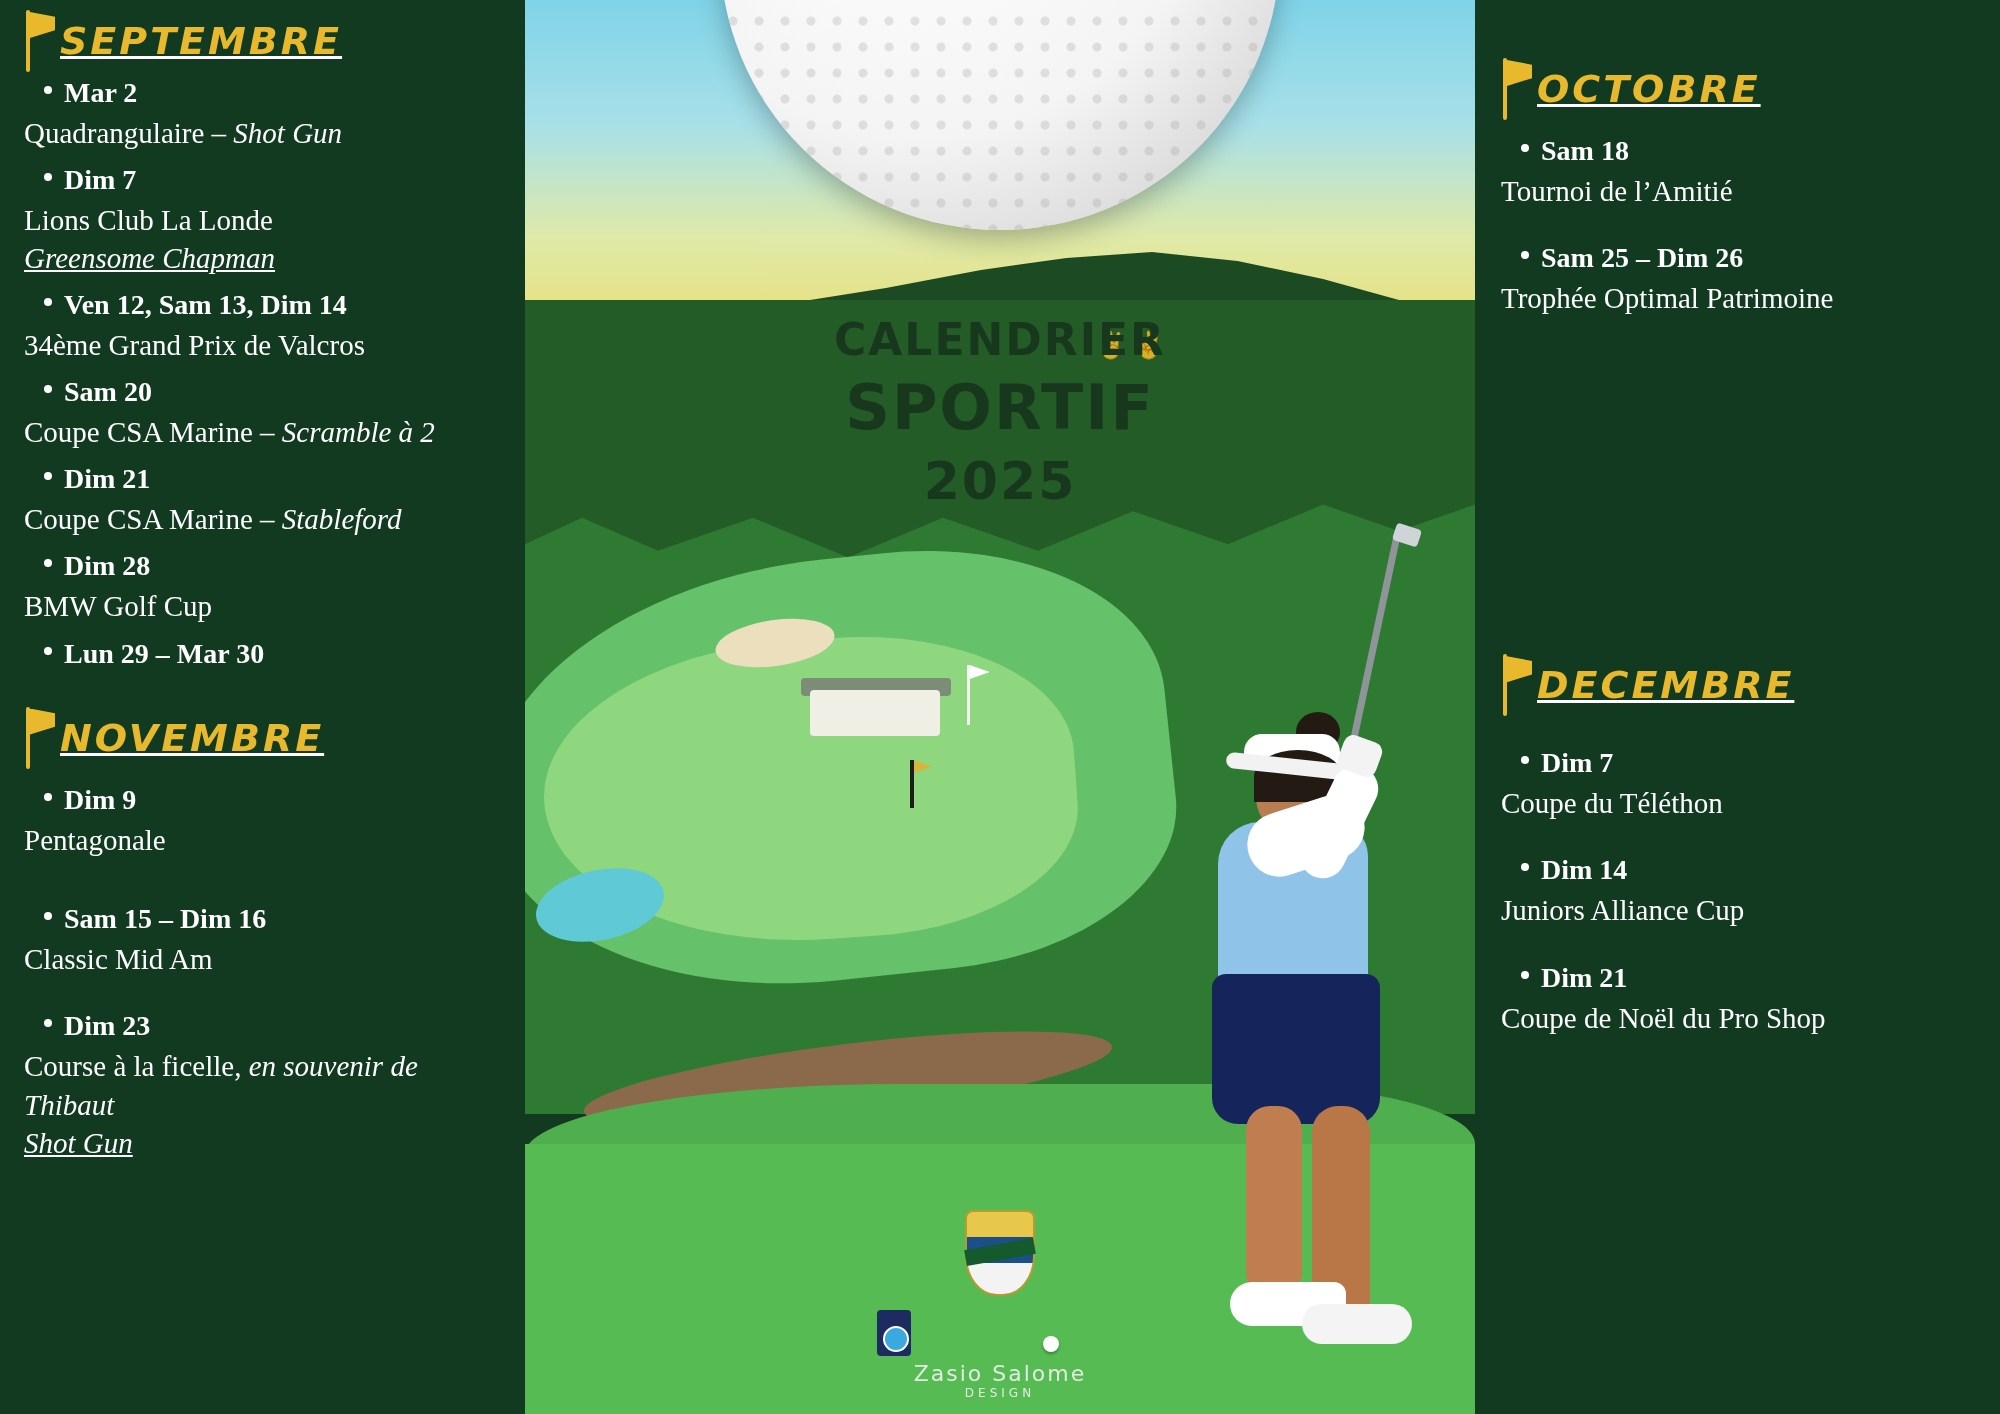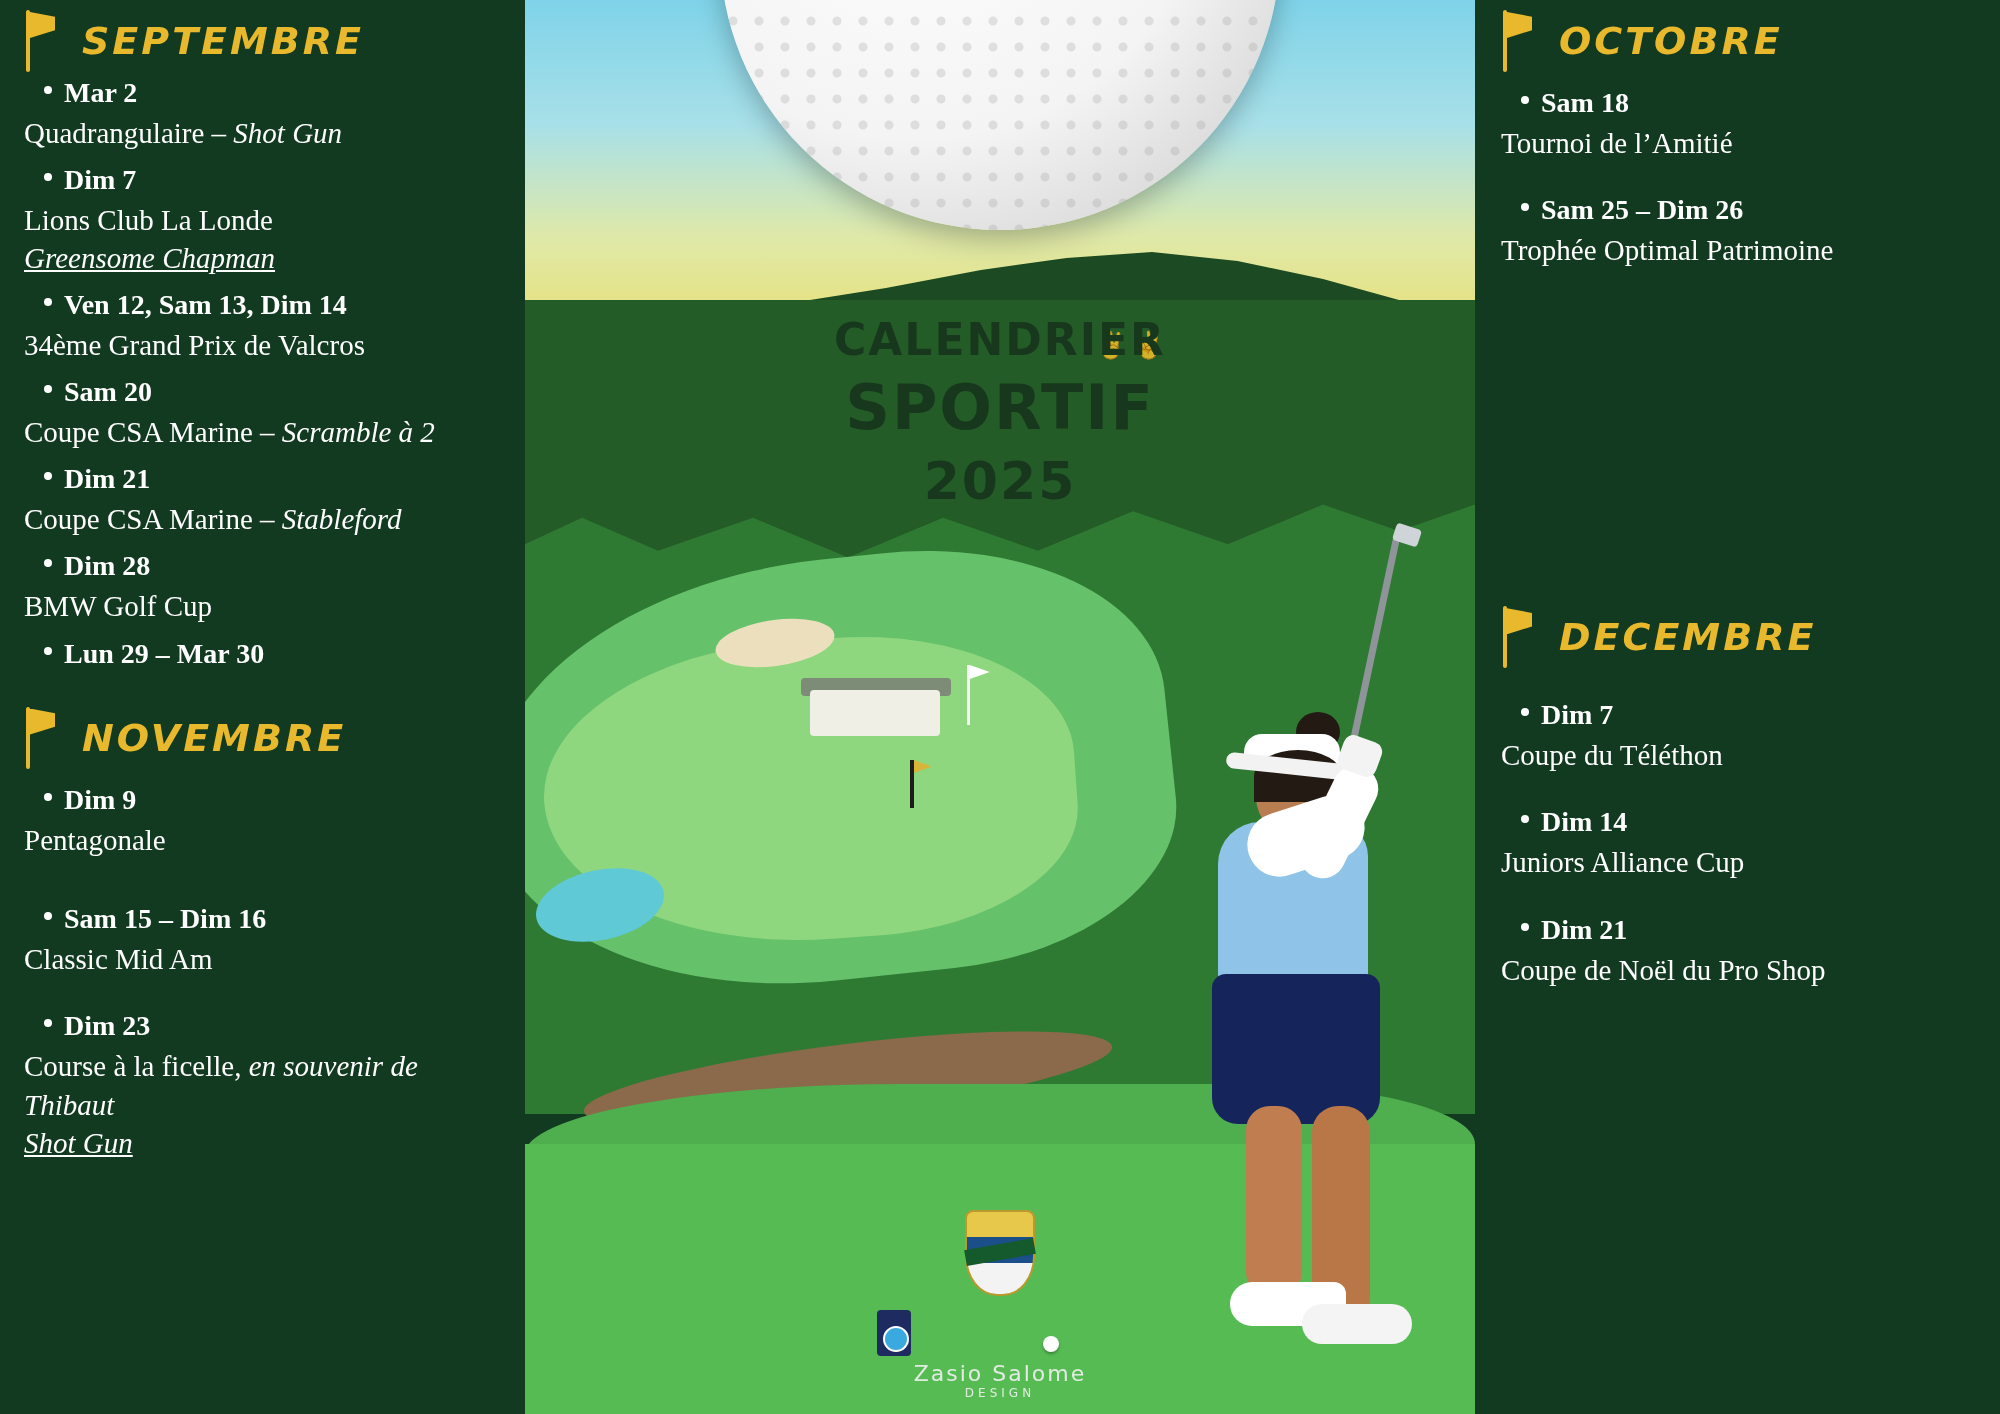--- a/index.html
+++ b/index.html
@@ -20,34 +20,35 @@
   .col{
     width:525px;
     box-sizing:border-box;
     position:relative;
     background:#123a20;
     color:#ffffff;
     padding:0 24px;
     z-index:3;
   }
   .col-left{padding-left:22px;}
-  .col-right{}
+  .col-right{margin-top:48px;}
 
   .center{
     flex:1;
     position:relative;
     overflow:hidden;
   }
 
   
   .month{
     display:flex;
     align-items:center;
-    gap:26px;
+    gap:4px;
     margin:0;
+    text-decoration:underline;
   }
   .flag{
     width:34px;height:62px;position:relative;flex:0 0 auto;
   }
   .flag .pole{
     position:absolute;left:4px;top:0;width:4px;height:62px;background:#e8b92c;border-radius:2px;
   }
   .flag .cloth{
     position:absolute;left:8px;top:2px;width:25px;height:26px;background:#e8b92c;
     clip-path:polygon(0 0,100% 18%,100% 70%,0 100%);

